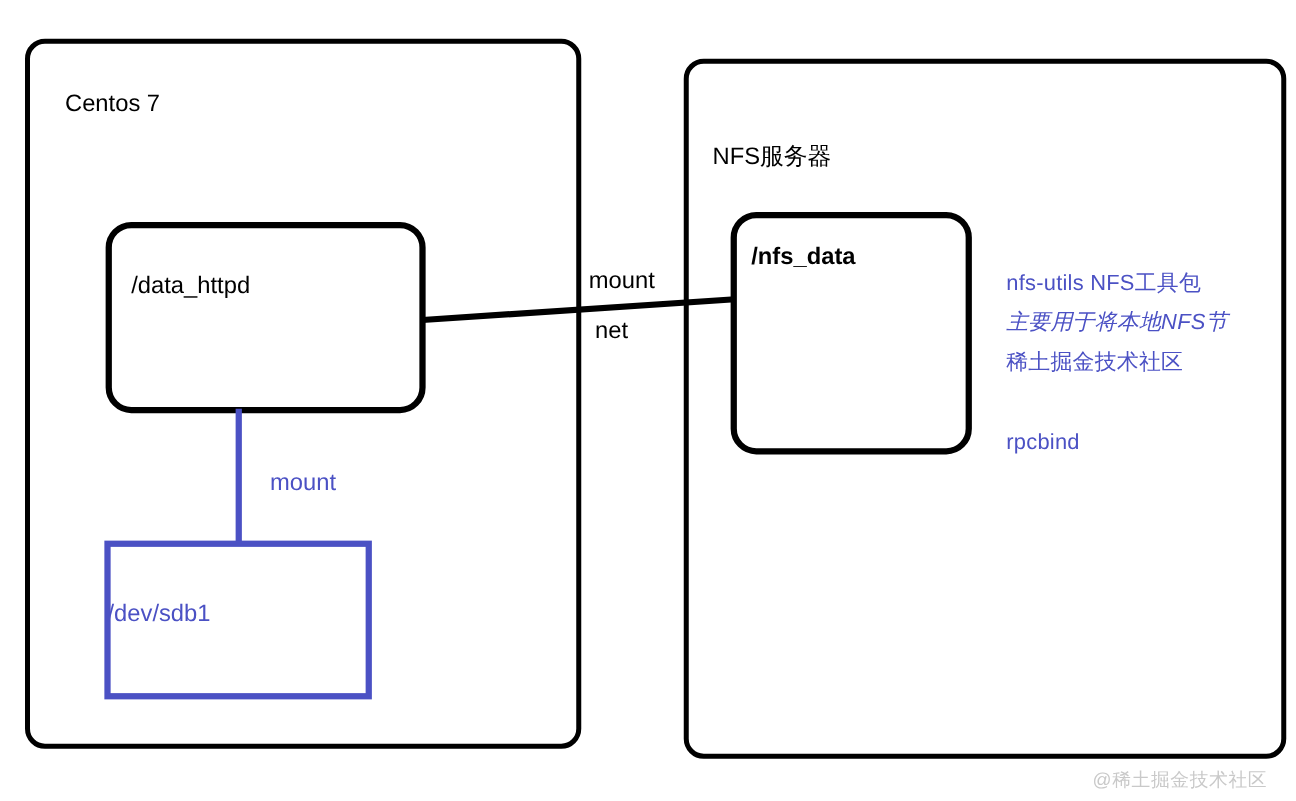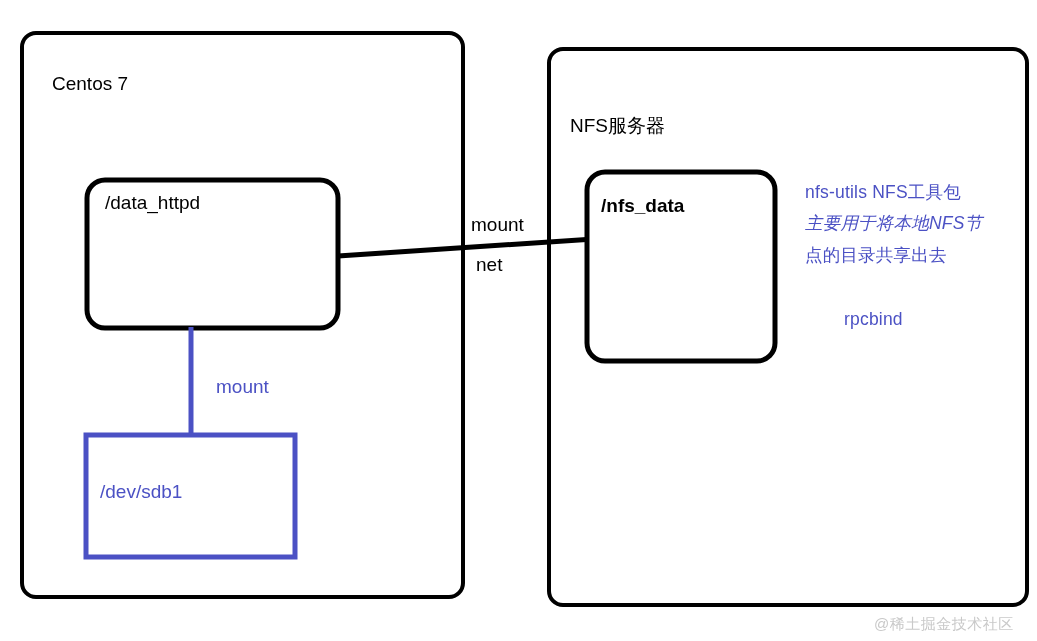--- a/index.html
+++ b/index.html
@@ -42,20 +42,21 @@
     color: #000000;
   }
   .blue-label {
     font-size: 19px;
     color: #4b51c4;
   }
   .note-line {
     font-size: 17.5px;
     color: #4b51c4;
     letter-spacing: 0.2px;
+    margin-top: 34px;
   }
   .watermark {
     position: absolute;
     font-size: 15px;
     color: #c9c9c9;
     white-space: pre;
     letter-spacing: 0.5px;
   }
 </style>
 </head>
@@ -77,35 +78,35 @@
 
     <line x1="191" y1="327" x2="191" y2="437" stroke="#4b51c4" stroke-width="5" stroke-linecap="butt"></line>
 
     <rect x="86" y="435" width="209" height="122" fill="#ffffff" stroke="#4b51c4" stroke-width="5"></rect>
   </svg>
 
   <div class="txt host-title" style="left:52px; top:74px;">Centos 7</div>
 
   <div class="txt host-title" style="left:570px; top:68px;margin-top:48px;">NFS服务器</div>
 
-  <div class="txt box-label" style="left:105px; top:193px;">/data_httpd</div>
+  <div class="txt box-label" style="left:105px; top:219px;">/data_httpd</div>
 
-  <div class="txt blue-label" style="left:100px; top:482px;">/dev/sdb1</div>
+  <div class="txt blue-label" style="left:86px; top:482px;">/dev/sdb1</div>
 
   <div class="txt box-label" style="left:601px; top:196px;font-weight:bold;">/nfs_data</div>
 
   <div class="txt edge-label" style="left:471px; top:215px;">mount</div>
 
   <div class="txt edge-label" style="left:476px; top:255px;">net</div>
 
   <div class="txt blue-label" style="left:216px; top:377px;">mount</div>
 
   <div class="txt note-line" style="left:805px; top:184px;">nfs-utils NFS工具包</div>
 
   <div class="txt note-line" style="left:805px; top:215px;font-style:italic;">主要用于将本地NFS节</div>
 
-  <div class="txt note-line" style="left:805px; top:247px;">点的目录共享出去</div>
+  <div class="txt note-line" style="left:805px; top:247px;">稀土掘金技术社区</div>
 
-  <div class="txt note-line" style="left:844px; top:311px;">rpcbind</div>
+  <div class="txt note-line" style="left:805px; top:311px;">rpcbind</div>
 
   <div class="watermark" style="left:874px; top:615px;">@稀土掘金技术社区</div>
 
 </div>
 
 </body></html>

